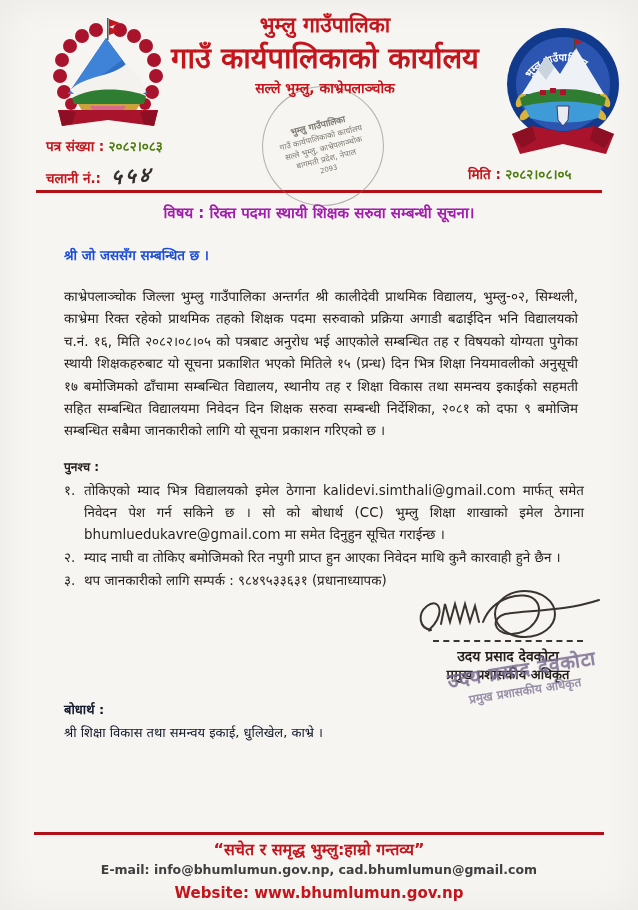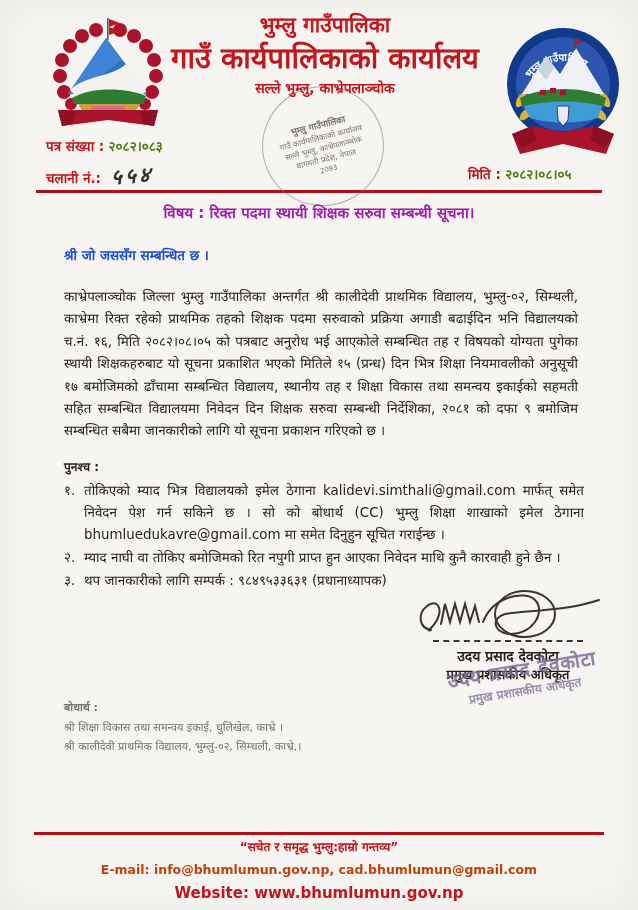--- a/index.html
+++ b/index.html
@@ -63,27 +63,27 @@
   .sig-title{font-size:13px;font-weight:bold;color:#241f1d;}
   .officer-stamp{
     position:absolute;left:10px;top:72px;width:230px;
     transform:rotate(-9deg);color:rgba(122,109,146,0.75);text-align:center;pointer-events:none;
   }
   .officer-stamp .on{font-size:19px;font-weight:bold;letter-spacing:1px;
     text-shadow:0 0 1px rgba(122,109,146,0.4);}
   .officer-stamp .ot{font-size:12px;font-weight:bold;}
 
   
-  .cc-block{position:absolute;left:64px;top:698px;font-size:11px;line-height:1.78;color:#737373;font-weight:500;}
+  .cc-block{position:absolute;left:64px;top:698px;font-size:13px;line-height:1.78;color:#0f172a;font-weight:500;}
   .cc-label{font-weight:bold;}
 
   
   .footer-rule{position:absolute;left:34px;right:34px;top:832px;height:3px;background:#b01016;}
-  .footer-slogan{position:absolute;left:0;top:838px;width:100%;text-align:center;font-size:12px;font-weight:bold;color:#c4151c;}
-  .footer-email{position:absolute;left:0;top:862px;width:100%;text-align:center;font-size:12.5px;font-weight:bold;color:#c2410c;}
+  .footer-slogan{position:absolute;left:0;top:838px;width:100%;text-align:center;font-size:16px;font-weight:bold;color:#c4151c;}
+  .footer-email{position:absolute;left:0;top:862px;width:100%;text-align:center;font-size:12.5px;font-weight:bold;color:#404040;}
   .footer-web{position:absolute;left:0;top:884px;width:100%;text-align:center;font-size:15px;font-weight:bold;color:#c4151c;}
 </style>
 </head>
 <body>
 
 <div class="page">
 
   <div class="emblem-left">
     <svg width="128" height="128" viewBox="0 0 128 128">
 
@@ -233,21 +233,20 @@
     <div class="sig-title">प्रमुख प्रशासकीय अधिकृत</div>
     <div class="officer-stamp">
       <div class="on">उदय प्रसाद देवकोटा</div>
       <div class="ot">प्रमुख प्रशासकीय अधिकृत</div>
     </div>
   </div>
 
   <div class="cc-block">
     <div class="cc-label">बोधार्थ :</div>
     <div>श्री शिक्षा विकास तथा समन्वय इकाई, धुलिखेल, काभ्रे ।</div>
-    <div>श्री कालीदेवी प्राथमिक विद्यालय, भुम्लु-०२, सिम्थली, काभ्रे,।</div>
   </div>
 
   <div class="footer-rule"></div>
   <div class="footer-slogan">“सचेत र समृद्ध भुम्लु:हाम्रो गन्तव्य”</div>
   <div class="footer-email">E-mail: info@bhumlumun.gov.np, cad.bhumlumun@gmail.com</div>
   <div class="footer-web">Website: www.bhumlumun.gov.np</div>
 
 </div>
 
 </body></html>

